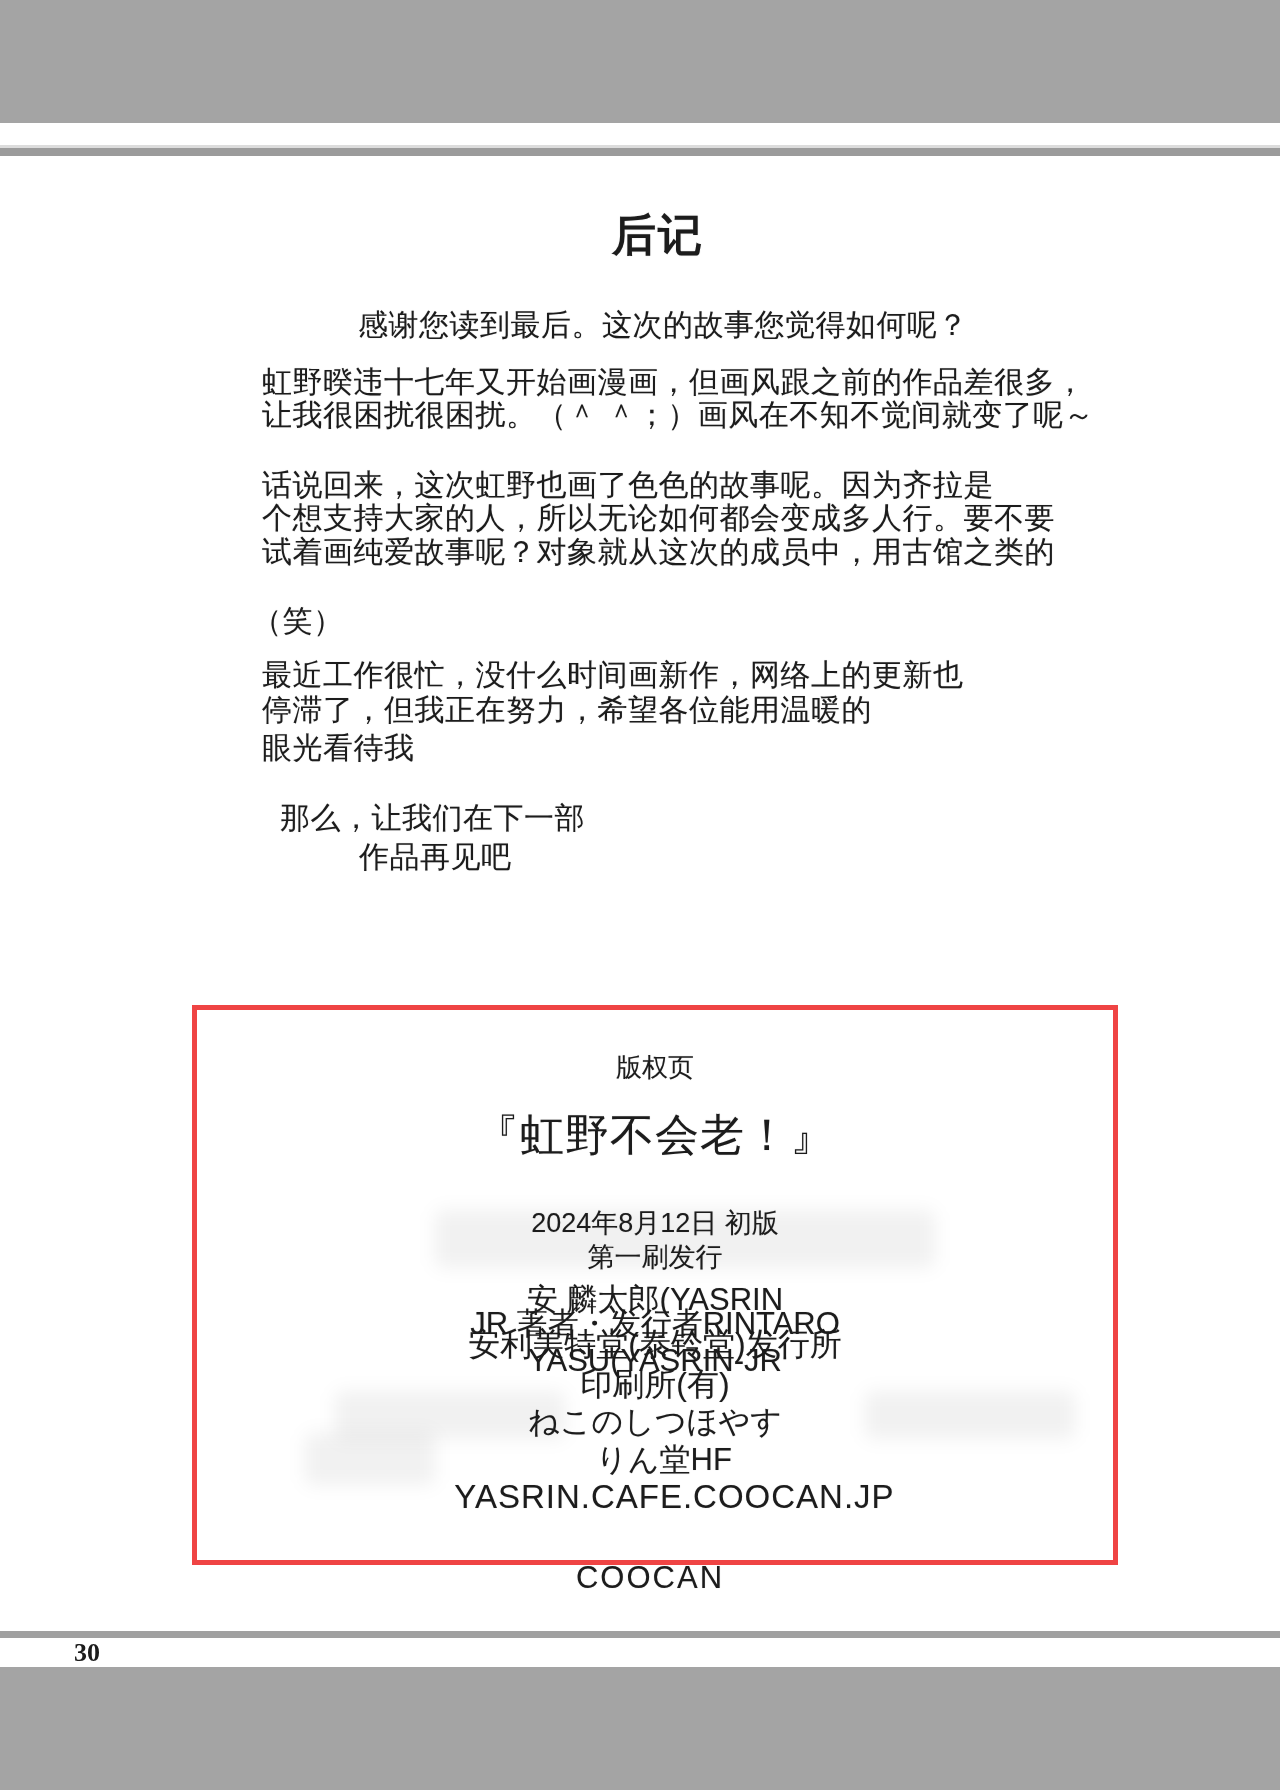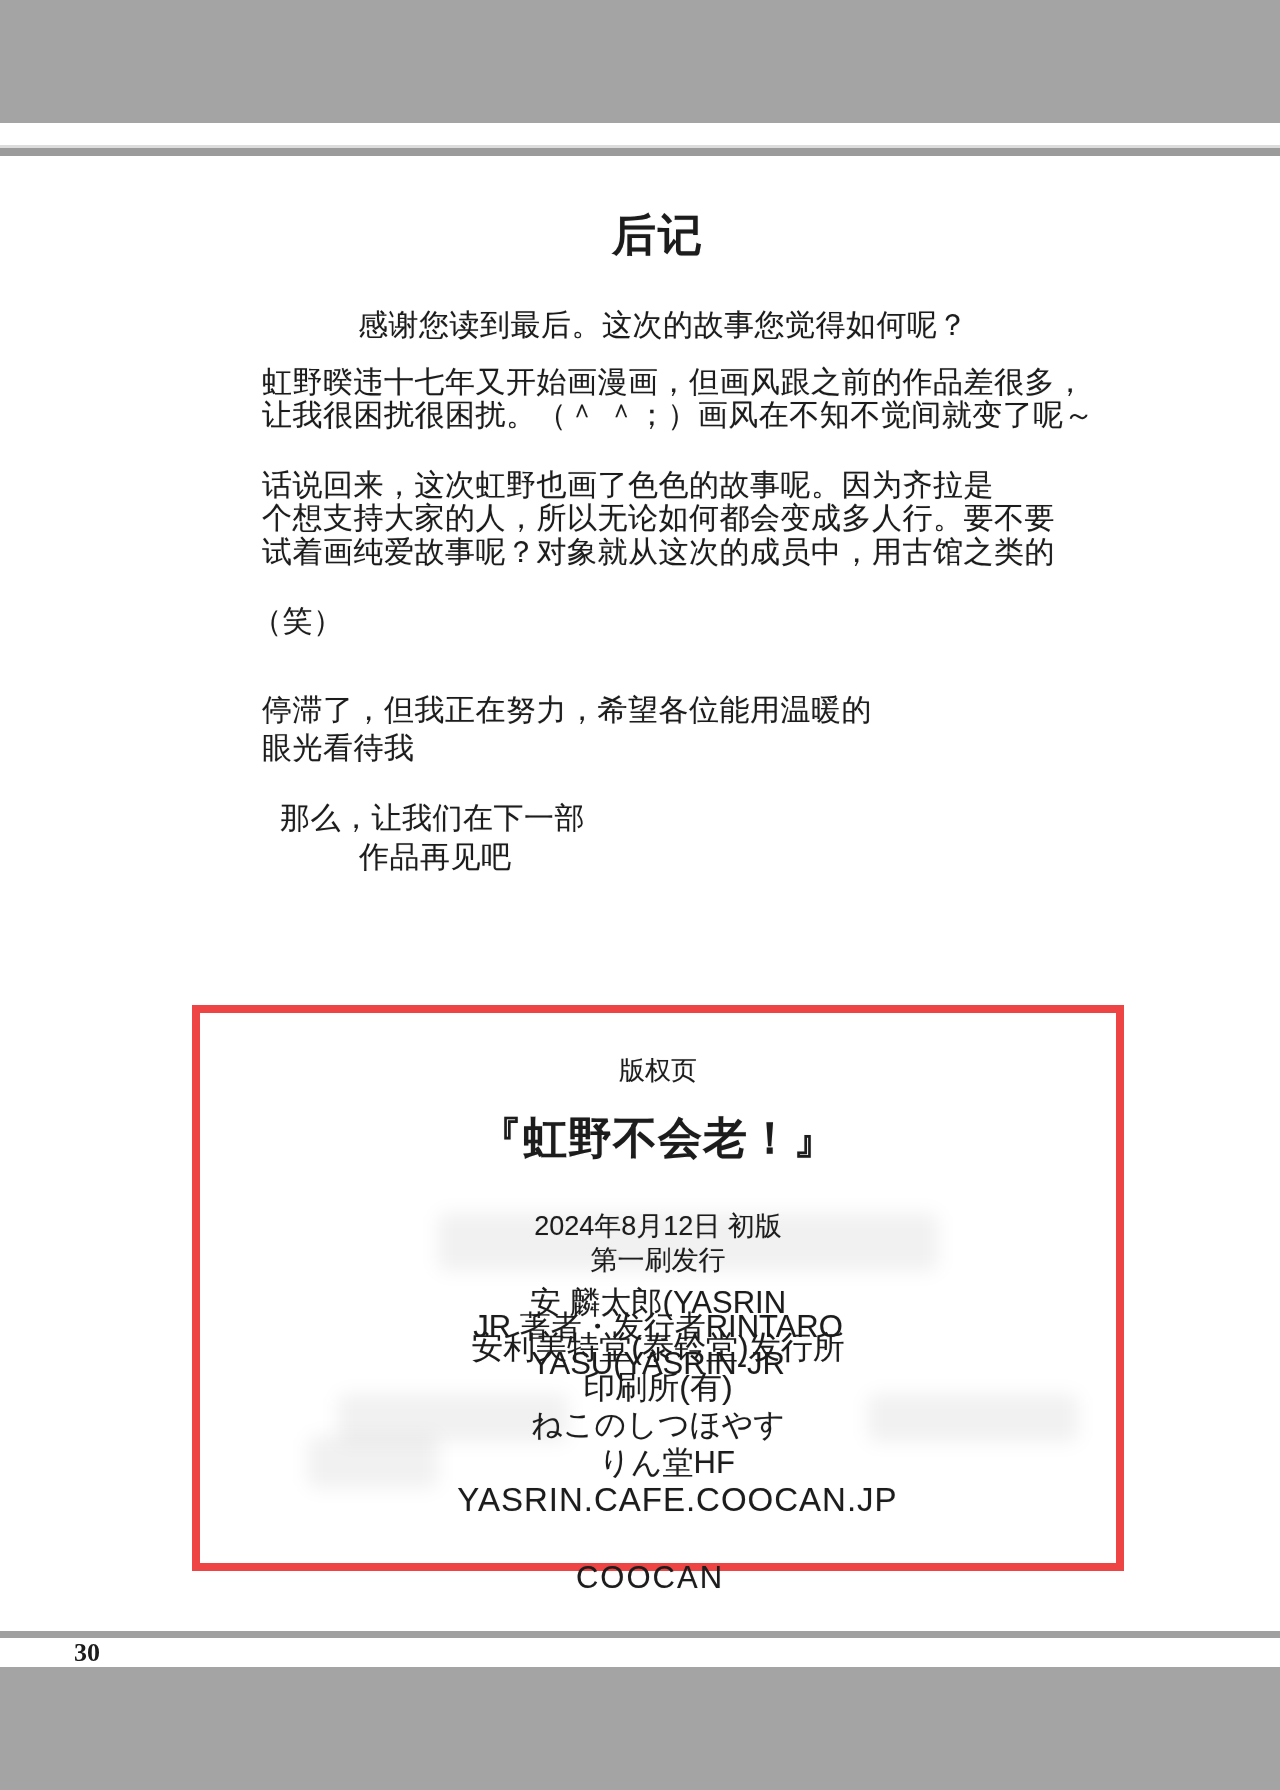--- a/index.html
+++ b/index.html
@@ -19,28 +19,28 @@
     position:absolute;left:612px;top:206px;
     font-size:44px;font-weight:600;letter-spacing:2px;white-space:nowrap;
     text-shadow:0 0 1px rgba(0,0,0,0.3);
   }
   .bline{
     position:absolute;font-size:30px;font-weight:500;white-space:nowrap;
     letter-spacing:0.5px;text-shadow:0 0 1px rgba(0,0,0,0.25);
   }
   .colophon{
     position:absolute;left:192px;top:1005px;width:916px;height:550px;
-    border:8px solid #ef4444;background:#ffffff;
+    border:5px solid #ef4444;background:#ffffff;
   }
   .cline{
     position:absolute;left:0;right:0;text-align:center;white-space:nowrap;
     font-weight:500;text-shadow:0 0 1px rgba(0,0,0,0.25);
   }
   .c-label{top:40px;font-size:26px;}
-  .c-book{top:96px;font-size:44px;font-weight:700;letter-spacing:1px;}
+  .c-book{top:96px;font-size:44px;font-weight:400;letter-spacing:1px;}
   .c-date{top:195px;font-size:27px;}
   .c-print{top:229px;font-size:27px;}
   .c-ov0{top:269px;font-size:31px;}
   .c-ov1{top:293px;font-size:31px;}
   .c-ov2{top:313px;font-size:32px;}
   .c-ov3{top:333px;font-size:31px;}
   .c-ov4{top:353px;font-size:32px;}
   .c-p0{top:391px;font-size:31px;}
   .c-p1{top:429px;font-size:31px;padding-left:18px;}
   .c-p2{top:468px;font-size:33px;letter-spacing:1px;padding-left:39px;}
@@ -71,20 +71,21 @@
 
   <div class="title">后记</div>
 
   <div class="bline" style="left:358px;top:305px;">感谢您读到最后。这次的故事您觉得如何呢？</div>
   <div class="bline" style="left:262px;top:362px;">虹野暌违十七年又开始画漫画，但画风跟之前的作品差很多，</div>
   <div class="bline" style="left:262px;top:395px;">让我很困扰很困扰。（＾ ＾；）画风在不知不觉间就变了呢～</div>
   <div class="bline" style="left:262px;top:465px;">话说回来，这次虹野也画了色色的故事呢。因为齐拉是</div>
   <div class="bline" style="left:262px;top:498px;">个想支持大家的人，所以无论如何都会变成多人行。要不要</div>
   <div class="bline" style="left:262px;top:532px;">试着画纯爱故事呢？对象就从这次的成员中，用古馆之类的</div>
   <div class="bline" style="left:252px;top:601px;">（笑）</div>
+  <div class="bline" style="left:262px;top:655px;">最近工作很忙，没什么时间画新作，网络上的更新也</div>
   <div class="bline" style="left:262px;top:690px;">停滞了，但我正在努力，希望各位能用温暖的</div>
   <div class="bline" style="left:262px;top:728px;">眼光看待我</div>
   <div class="bline" style="left:280px;top:798px;">那么，让我们在下一部</div>
   <div class="bline" style="left:359px;top:837px;">作品再见吧</div>
 
   <div class="colophon">
     <div class="ghost ghost-a" style="left:238px;top:200px;"></div>
     <div class="ghost ghost-b" style="left:138px;top:381px;"></div>
     <div class="ghost ghost-c" style="left:668px;top:381px;"></div>
     <div class="ghost ghost-d" style="left:108px;top:423px;"></div>

